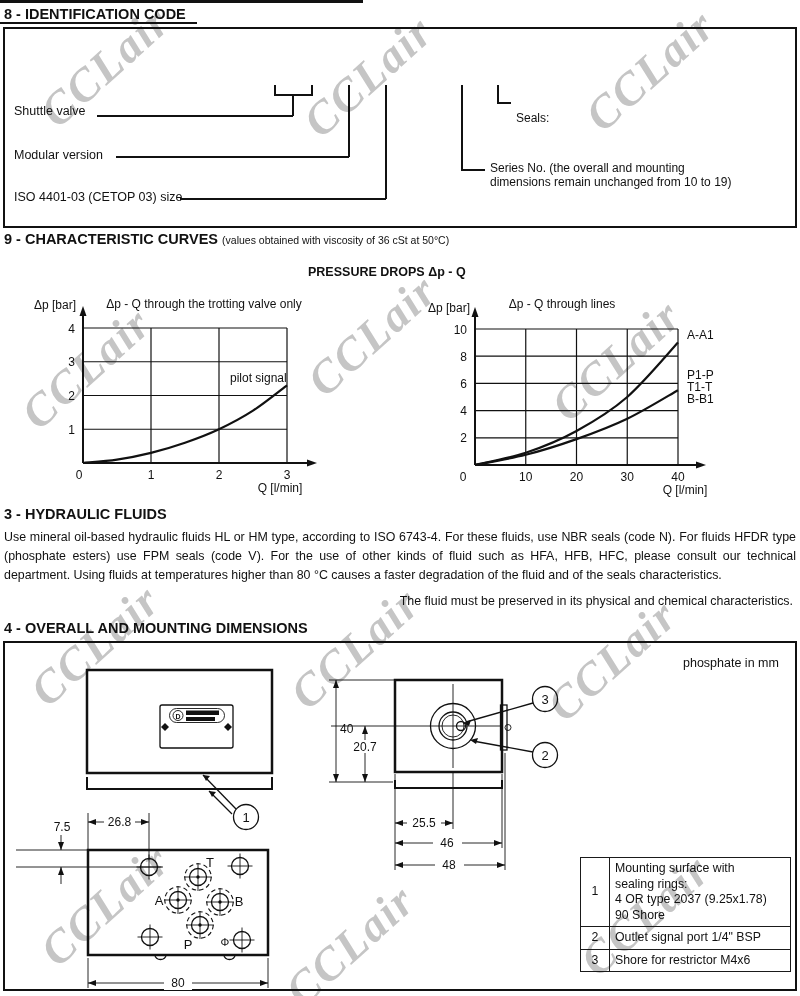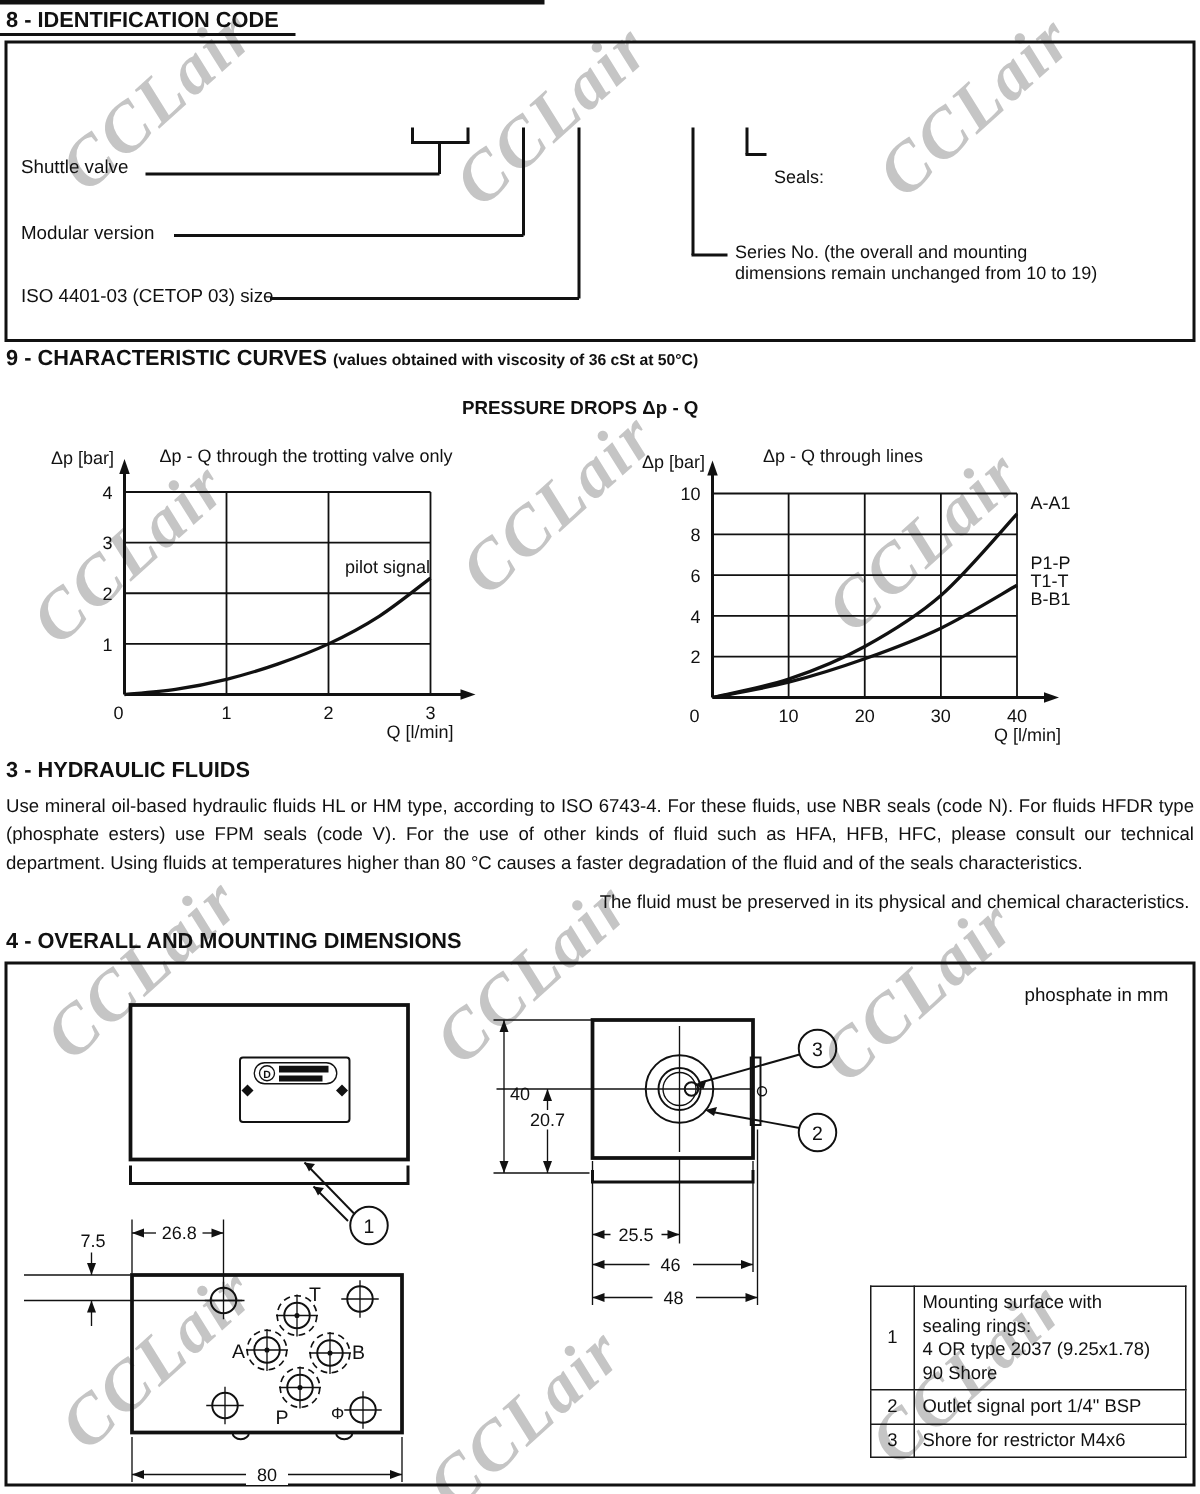--- a/index.html
+++ b/index.html
@@ -3,21 +3,21 @@
 <meta charset="utf-8">
 <style>
   html,body{margin:0;padding:0;background:#fff;}
   .page{position:relative;width:800px;height:996px;background:#fff;overflow:hidden;
         font-family:"Liberation Sans",sans-serif;color:#111;}
   .wm{position:absolute;transform:translate(-50%,-50%) rotate(-42deg);
       font-family:"Liberation Serif",serif;font-weight:bold;font-style:italic;
       font-size:46px;letter-spacing:2px;color:#b7b7b7;opacity:.8;white-space:nowrap;z-index:0;}
   .abs{position:absolute;z-index:1;}
   .h{font-weight:bold;font-size:14.5px;white-space:nowrap;}
-  .hnote{font-weight:bold;font-size:10.5px;}
+  .hnote{font-weight:normal;font-size:10.5px;}
   .ln{position:absolute;background:#111;z-index:1;}
   .box{position:absolute;border:2px solid #111;box-sizing:border-box;z-index:1;background:transparent;}
   .cell{display:inline-block;width:37px;height:45px;border:1.5px solid #111;margin-left:-1.5px;
         box-sizing:border-box;text-align:center;line-height:42px;font-weight:bold;font-size:22px;vertical-align:top;background:transparent;}
   .lbl{font-size:12.5px;white-space:nowrap;}
   .seals{font-size:12px;line-height:14px;white-space:nowrap;}
   .b{font-weight:bold;}
   .para{font-size:12.4px;line-height:19px;text-align:justify;}
   .subT{font-weight:bold;font-size:12.5px;white-space:nowrap;}
   svg{position:absolute;z-index:2;overflow:visible;}

